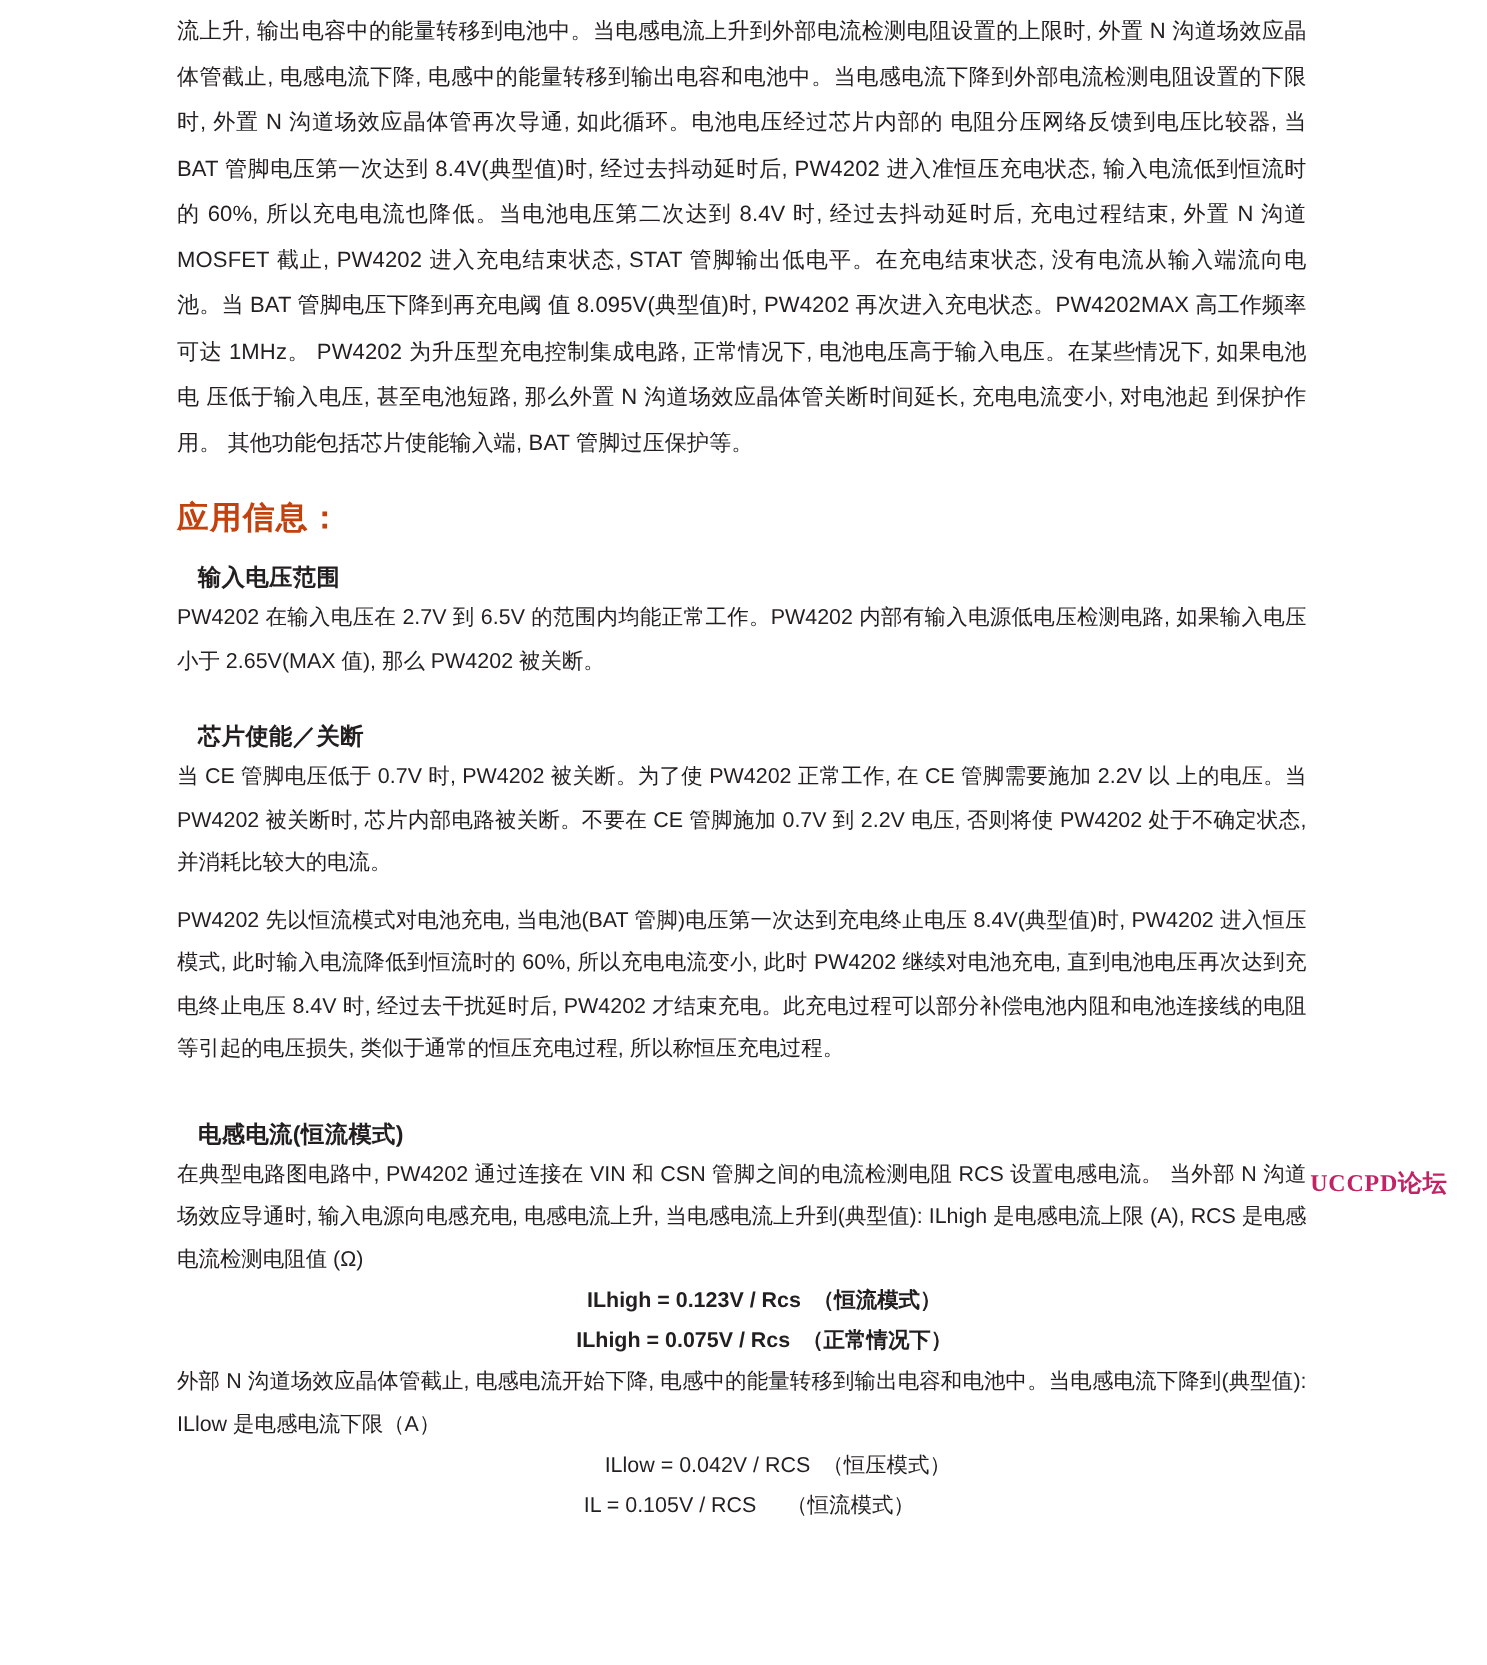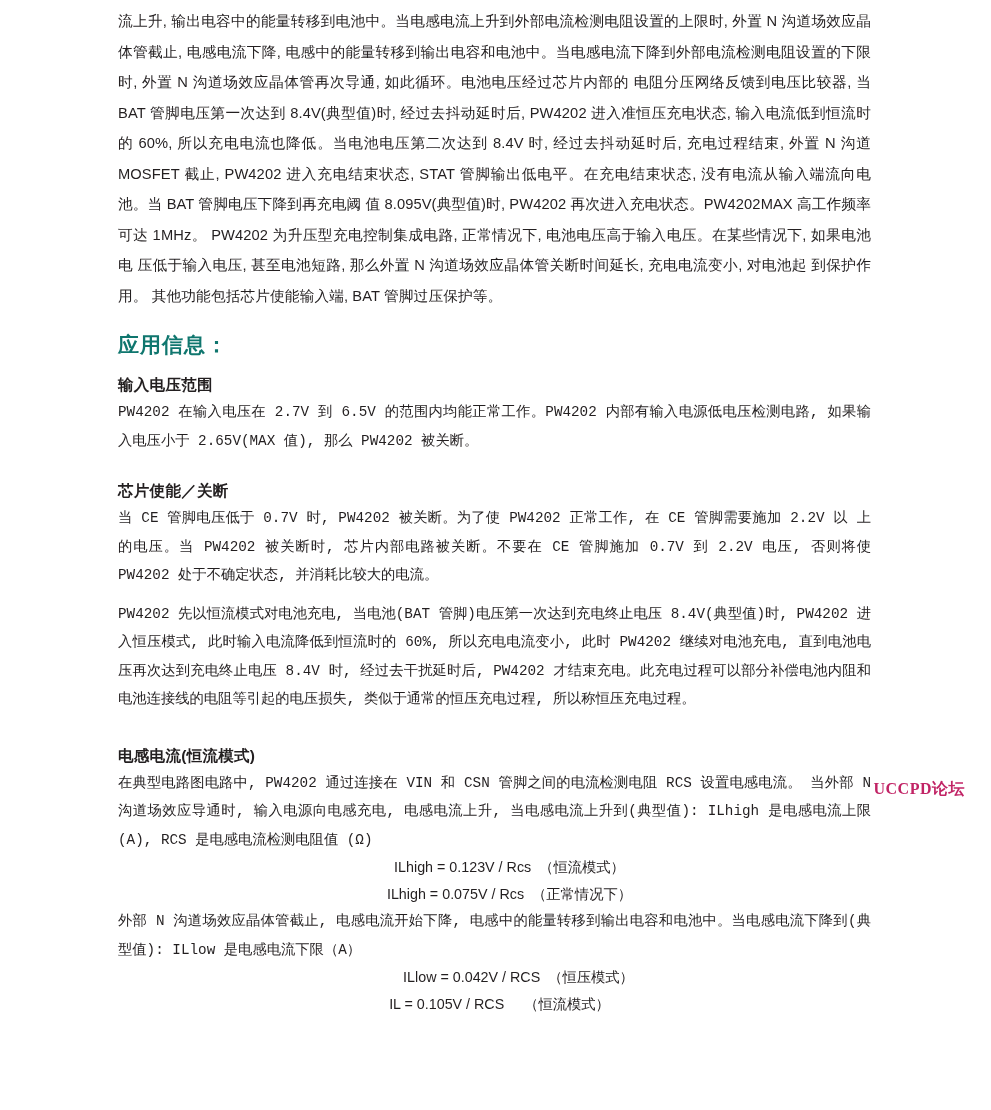--- a/index.html
+++ b/index.html
@@ -28,48 +28,47 @@
     font-size: 14.7px;
     line-height: 30.5px;
     text-align: justify;
     text-justify: inter-ideograph;
     letter-spacing: 0.1px;
   }
   h2.section-heading {
     margin: 20px 0 6px 0;
     font-size: 21px;
     font-weight: bold;
-    color: #0f766e;
+    color: #c2410c;
     letter-spacing: 1px;
   }
   h3.sub-heading {
-    margin: 16px 0 2px 0;
+    margin: 16px 0 2px 14px;
     font-size: 15.5px;
     font-weight: bold;
     color: #231f20;
     letter-spacing: 0.3px;
   }
   p.sub-body {
     margin: 0;
     font-size: 14.3px;
     line-height: 28.5px;
     text-align: justify;
     text-justify: inter-ideograph;
-    font-family: Liberation Mono, monospace;
   }
   .spacer-sm { height: 10px; }
   .spacer-md { height: 16px; }
   .formula {
     margin: 0;
     font-size: 14.3px;
     line-height: 26.5px;
     text-align: center;
     white-space: pre;
   }
-  .formula.indent-a { padding-left: 30px; }
+  .formula.indent-a { padding-left: 30px; font-weight: bold; }
   .formula.indent-b { padding-left: 48px; }
   .formula.indent-c { padding-left: 10px; text-align: center; }
   .watermark {
     position: absolute;
     right: 26px;
     bottom: 10px;
     font-size: 16px;
     font-weight: bold;
     color: #be185d;
     opacity: 0.95;

